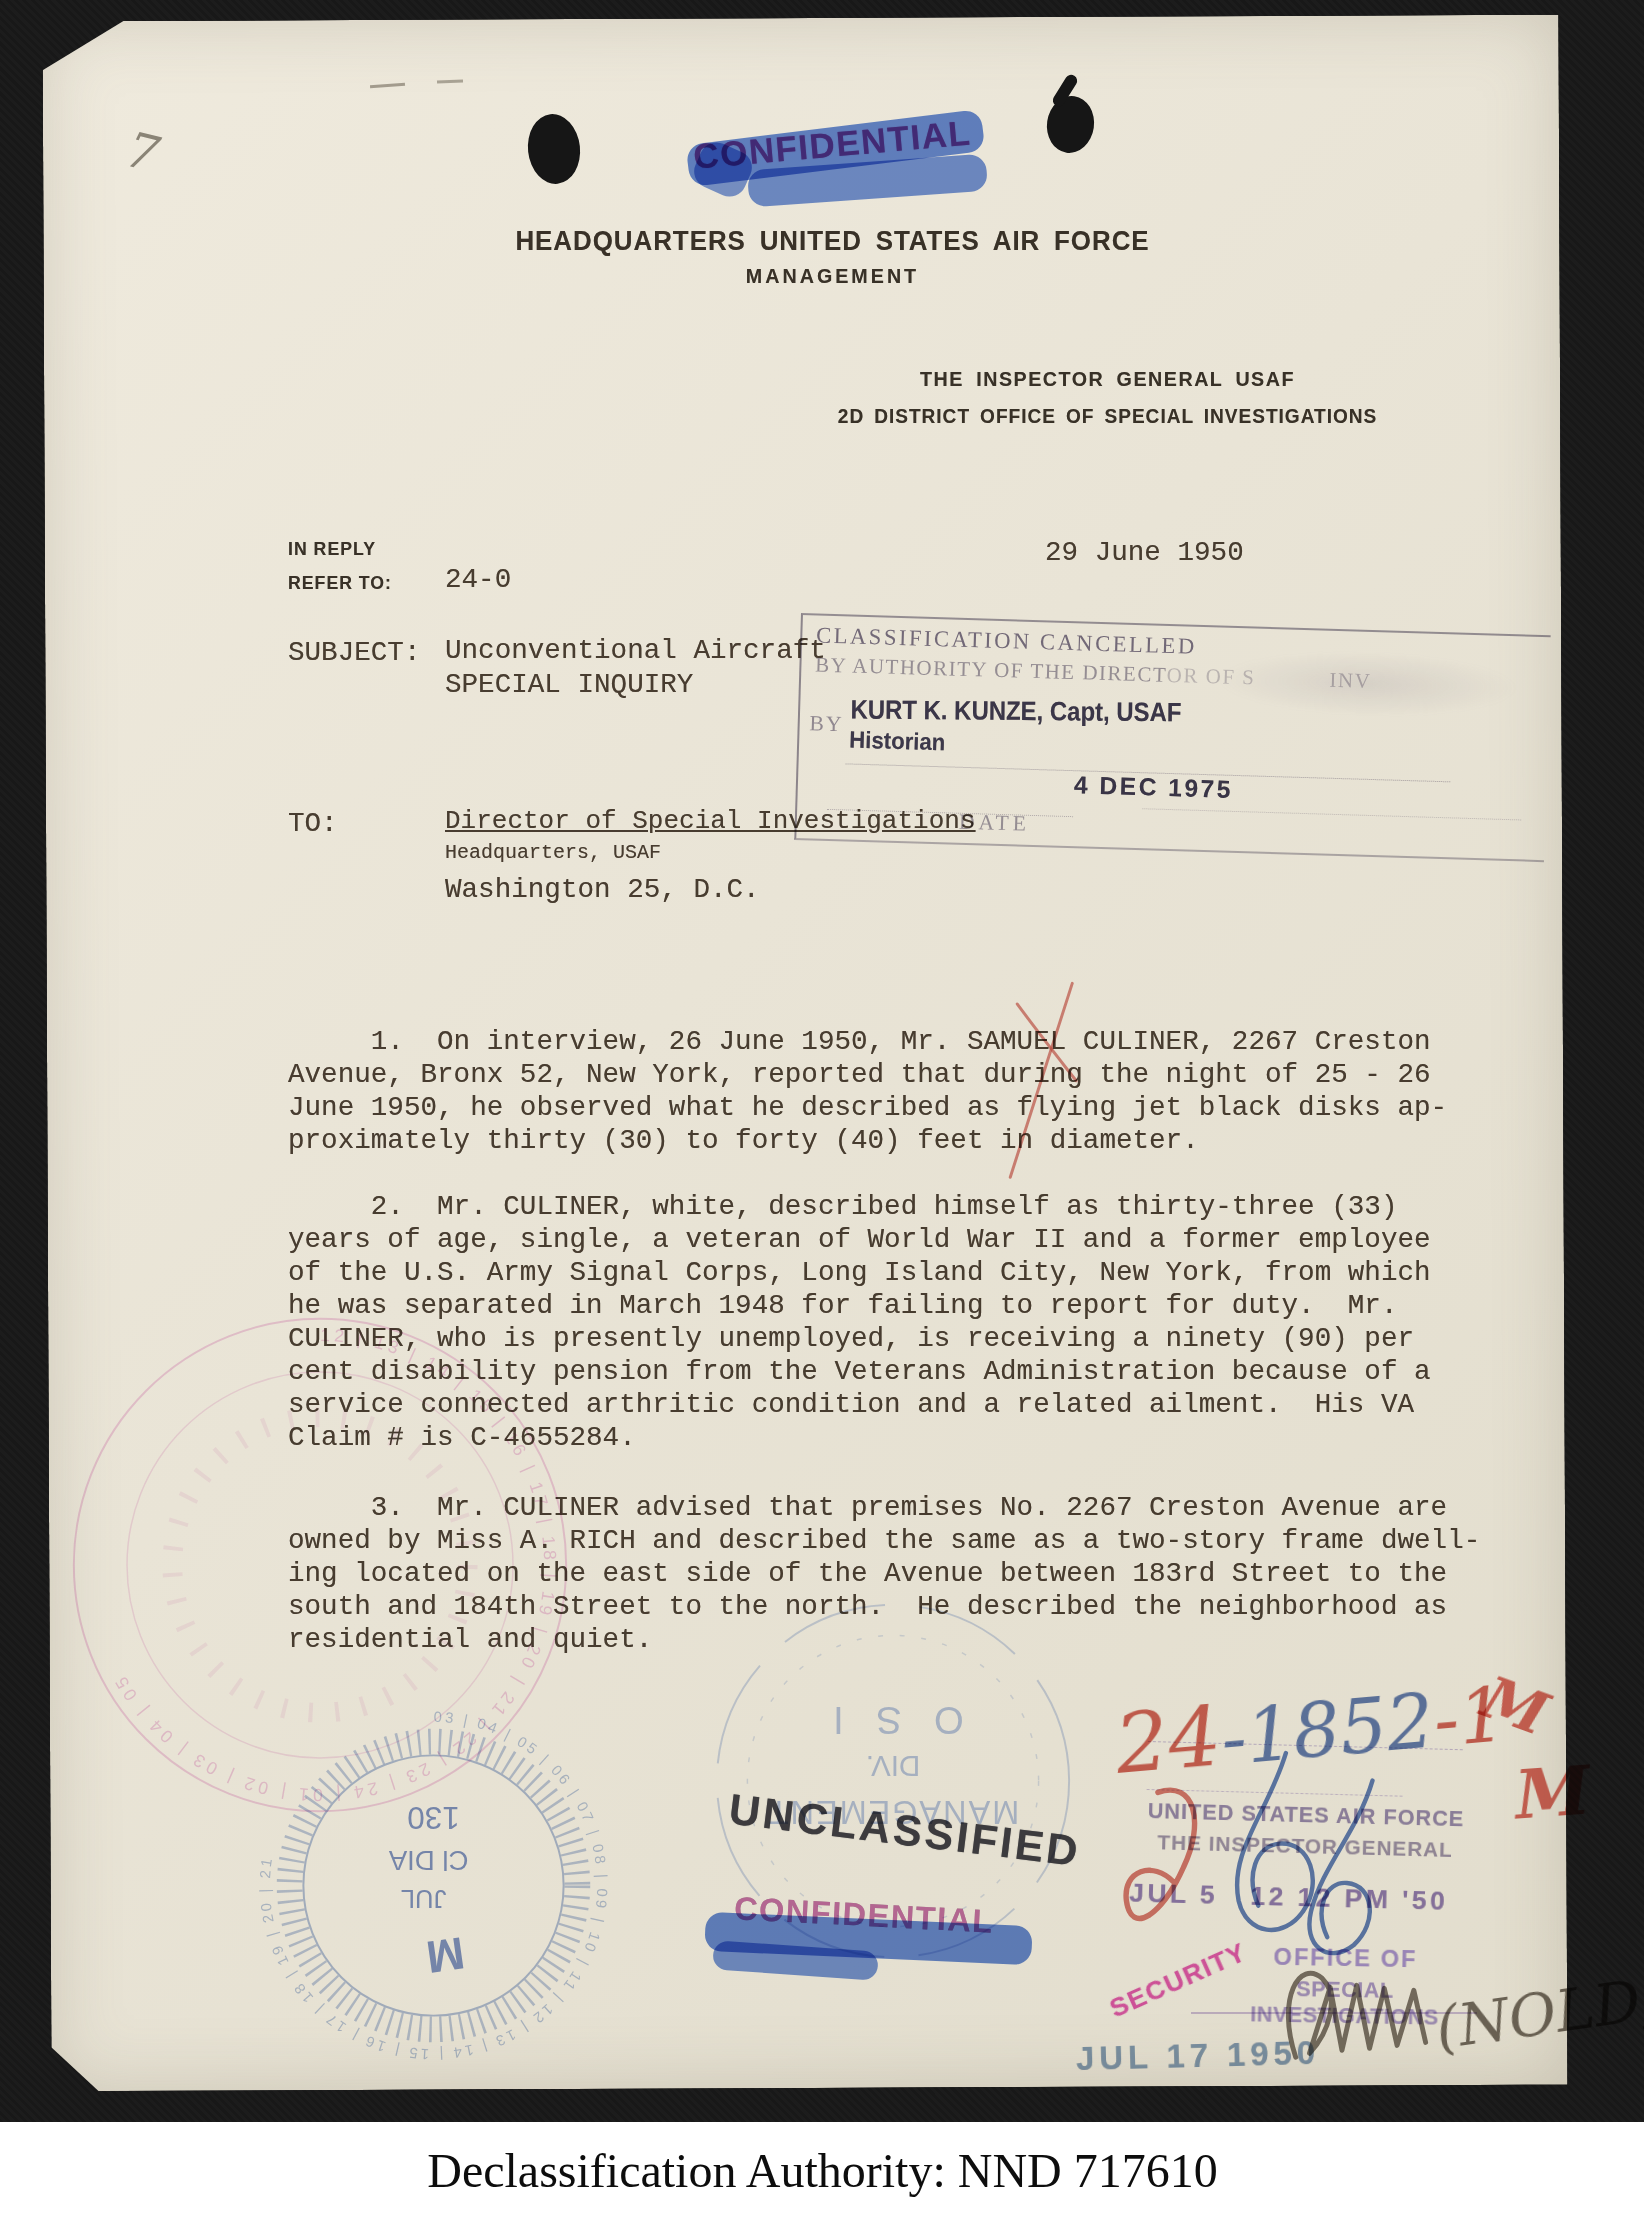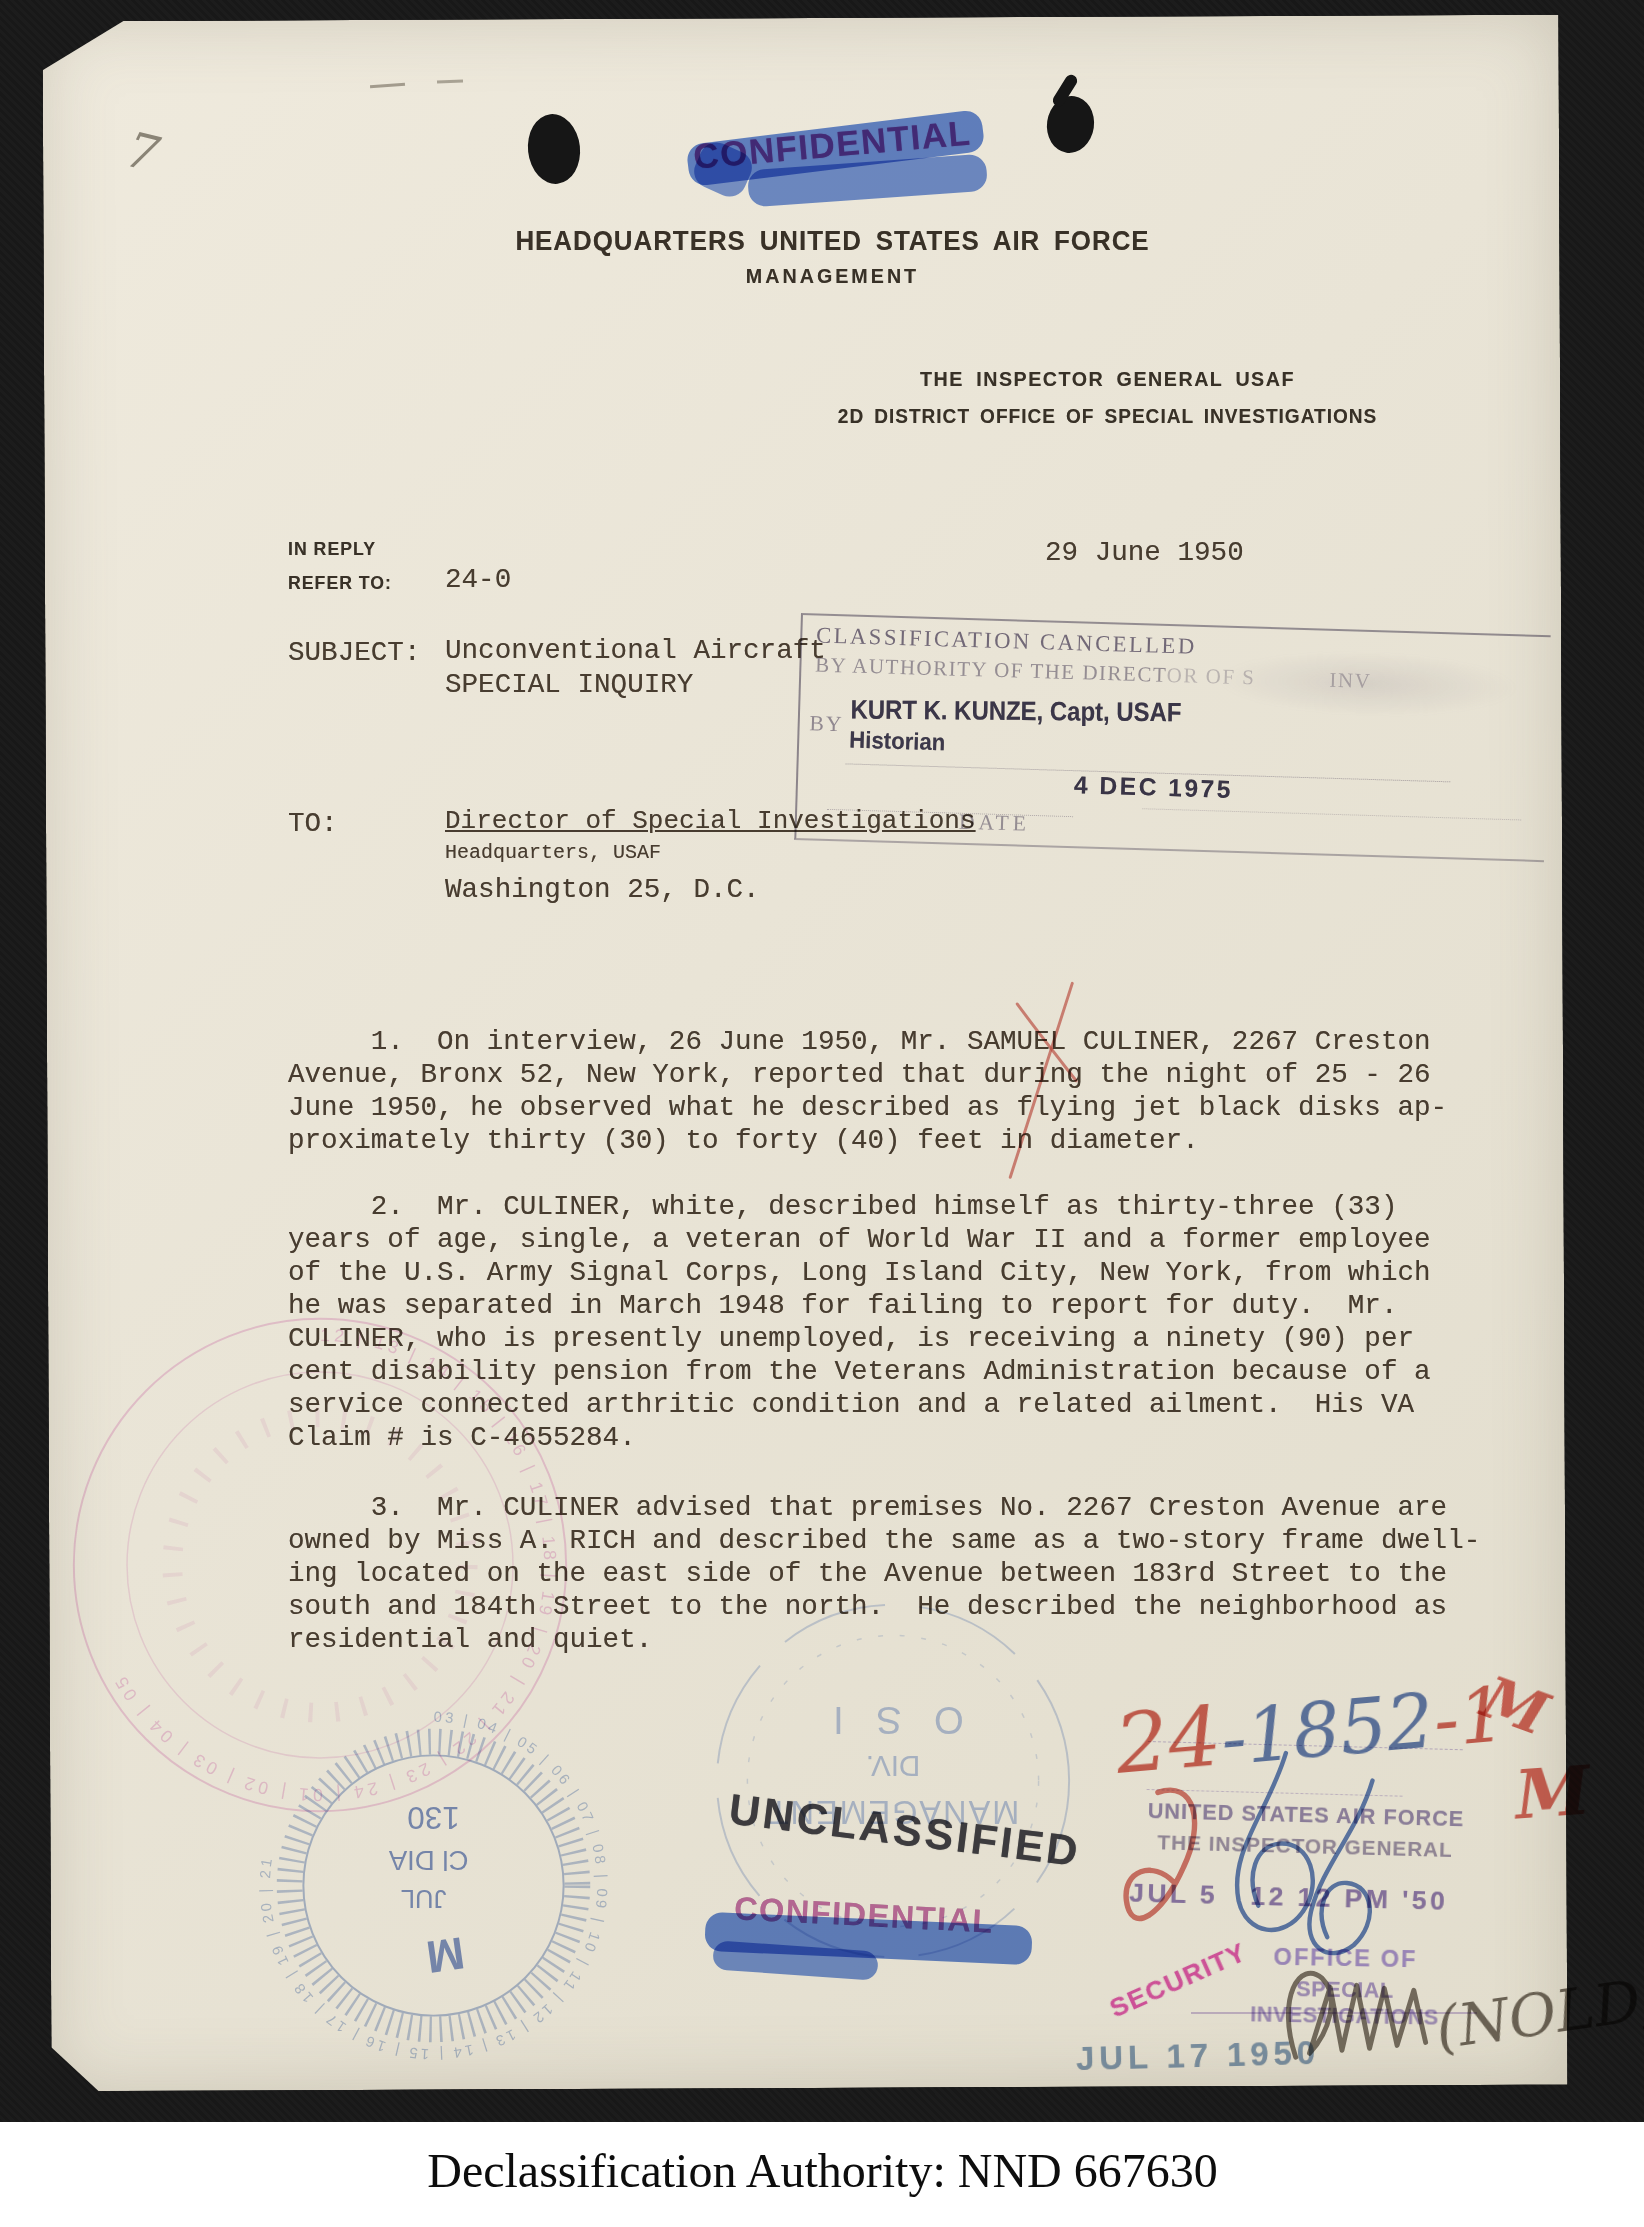--- a/index.html
+++ b/index.html
@@ -173,17 +173,17 @@
 
     <g stroke="rgba(55,95,175,.78)" stroke-width="9" fill="none" stroke-linecap="round">
       <path d="M2612,3562 C2576,3682 2496,3762 2516,3862 C2532,3932 2608,3942 2648,3882 C2688,3822 2660,3742 2600,3746 C2550,3750 2530,3812 2556,3872"></path>
       <path d="M2788,3618 C2758,3720 2688,3790 2664,3880 C2644,3956 2700,3992 2750,3952 C2800,3906 2790,3830 2736,3826 C2692,3822 2670,3880 2696,3936"></path>
     </g>
 
     <path d="M2632,4180 C2592,4060 2640,3980 2686,4020 C2722,4056 2700,4130 2660,4172 L2702,4038 L2726,4166 L2756,4034 L2782,4162 L2812,4040 L2838,4156 L2872,4044 L2896,4150" stroke="rgba(96,88,76,.8)" stroke-width="10" fill="none" stroke-linejoin="round" stroke-linecap="round"></path>
   </svg>
 
   <div class="abs" style="left:0;top:2122px;width:1645px;height:106px;background:#ffffff;">
-    <div class="serifst center" style="margin-top:20.7px;font-size:48px;color:#0d0d0d;">Declassification Authority: NND 667630</div>
+    <div class="serifst center" style="margin-top:20.7px;font-size:48px;color:#0d0d0d;">Declassification Authority: NND 717610</div>
   </div>
 
 </div>
 
 
 </body></html>

